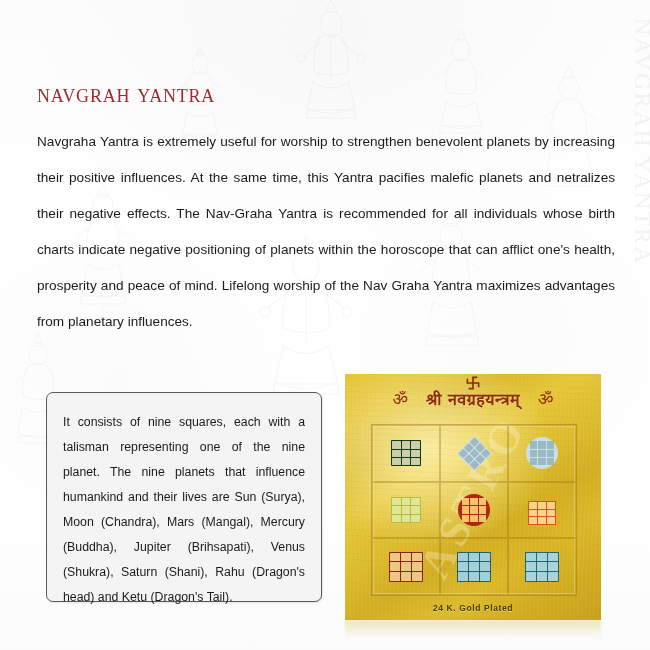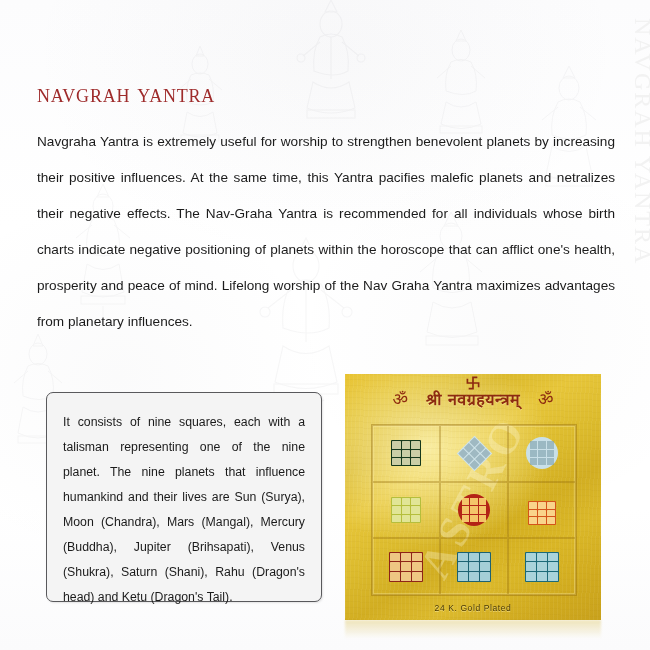--- a/index.html
+++ b/index.html
@@ -267,21 +267,21 @@
     display: flex; align-items: flex-end; justify-content: center;
   }
 
   .plate-caption {
     position: absolute;
     left: 0; right: 0;
     bottom: 7px;
     text-align: center;
     font-family: "Liberation Sans", sans-serif;
     font-size: 8.5px;
-    font-weight: normal;
+    font-weight: bold;
     letter-spacing: 0.6px;
     color: #4a3a06;
     text-shadow: 0 1px 0 rgba(255,245,190,0.5);
   }
 
   .plate-reflection {
     position: absolute;
     left: 0;
     top: 246px;
     width: 256px;

